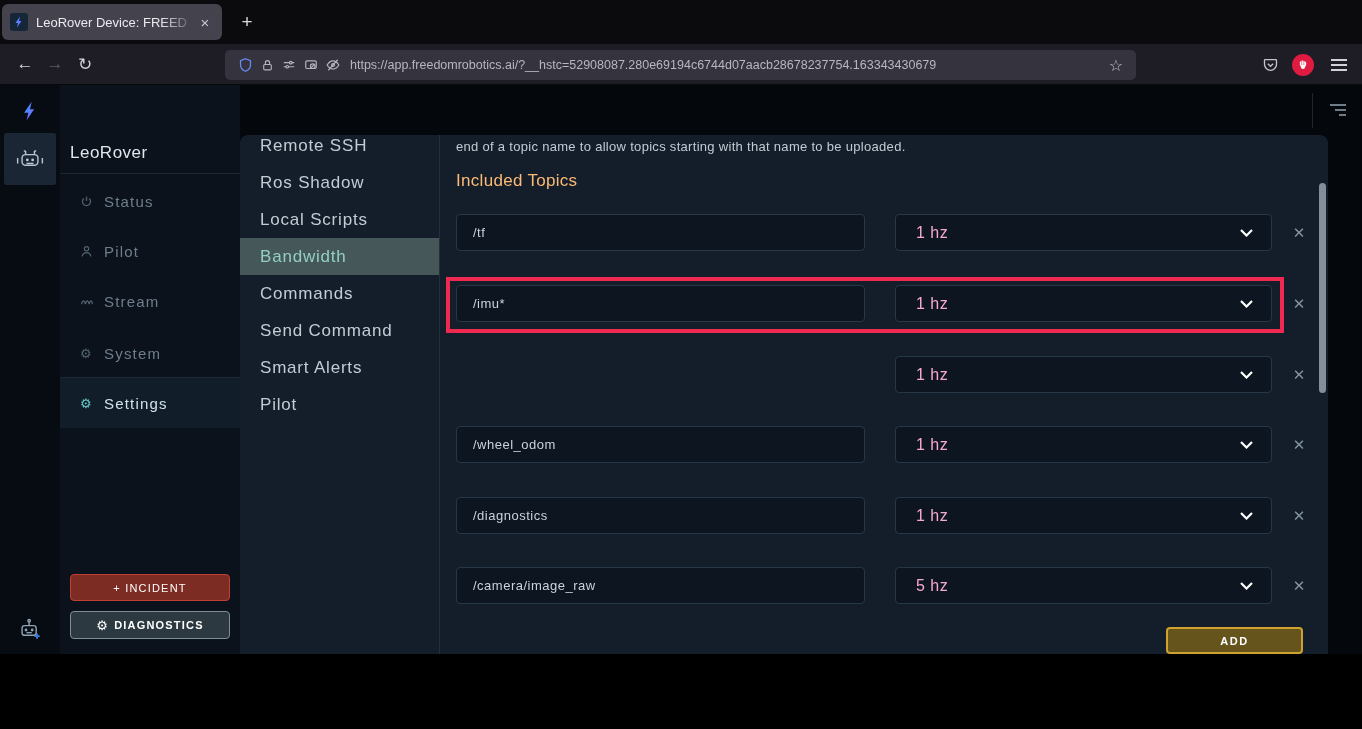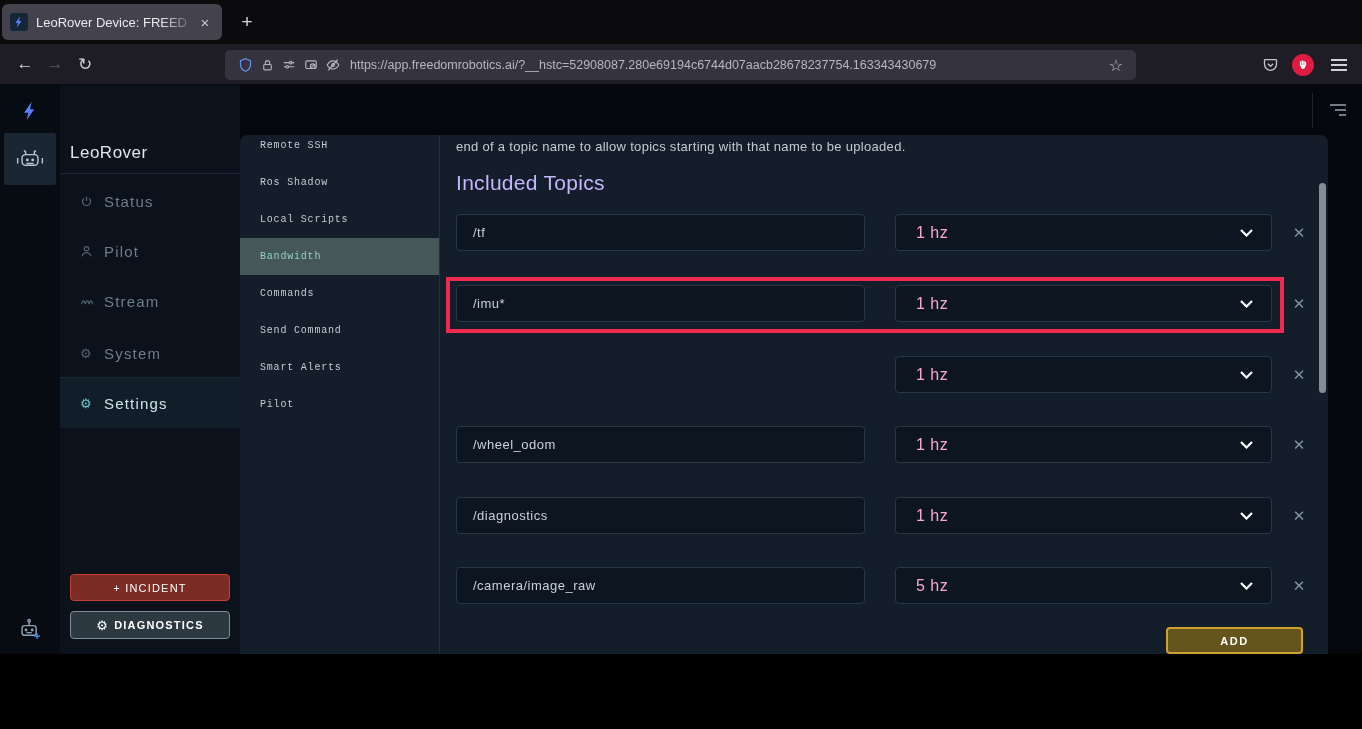--- a/index.html
+++ b/index.html
@@ -62,27 +62,27 @@
   .btn-diagnostics .g { font-size:13px; font-weight:normal; }
 
   .hdr-divider { position:absolute; left:1312px; top:8px; width:1px; height:35px; background:#1d2630; }
   .sort-icon { position:absolute; left:1324px; top:19px; display:flex; flex-direction:column; gap:3px; align-items:flex-end; width:22px; }
   .sort-icon i { display:block; height:2px; background:#707c88; }
   .sort-icon i:nth-child(1){ width:16px; } .sort-icon i:nth-child(2){ width:11px; } .sort-icon i:nth-child(3){ width:7px; }
 
   
   .card { position:absolute; left:240px; top:50px; width:1088px; height:578px; background:#141e2b; border-radius:8px; overflow:hidden; }
   .subnav { position:absolute; left:0; top:0; width:200px; height:100%; border-right:1px solid #242f3c; }
-  .subnav-item { height:37px; display:flex; align-items:center; padding-left:20px; color:#c3ccd5; font-size:10px; letter-spacing:0.8px;font-family:Liberation Mono, monospace; }
+  .subnav-item { height:37px; display:flex; align-items:center; padding-left:20px; color:#c3ccd5; font-size:17px; letter-spacing:0.8px; }
   .subnav-list { margin-top:-8px; }
   .subnav-item.active { background:#46575a; color:#93d0c4; }
 
   .content { position:absolute; left:200px; top:0; width:888px; height:100%; }
   .desc { position:absolute; left:16px; top:4px; color:#c2cbd4; font-size:13px; letter-spacing:0.3px; }
-  .h-section { position:absolute; left:16px; color:#c4b5fd; font-size:21px; font-weight:400; letter-spacing:0.3px; }
+  .h-section { position:absolute; left:16px; color:#fdba74; font-size:17px; font-weight:400; letter-spacing:0.3px; }
   .h-included { top:36px; } .h-excluded { top:540px; }
 
   .topic-row { position:absolute; left:0; width:100%; height:37px; }
   .topic-input { position:absolute; left:16px; top:0; width:409px; height:37px; background:#0c1520; border:1px solid #263848;
                  border-radius:4px; color:#c9d3dc; font-size:13px; letter-spacing:0.5px; padding:0 16px;
                  font-family:"Liberation Sans", sans-serif; outline:none; }
   .topic-select { position:absolute; left:455px; top:0; width:377px; height:37px; background:#0c1520; border:1px solid #263848;
                  border-radius:4px; display:flex; align-items:center; padding:0 18px 0 20px; }
   .rate-text { color:#f9a8d4; font-size:16px; letter-spacing:0.5px; flex:1; }
   .topic-remove { position:absolute; left:846px; top:0; width:26px; height:37px; color:#8593a1; font-size:15px;

